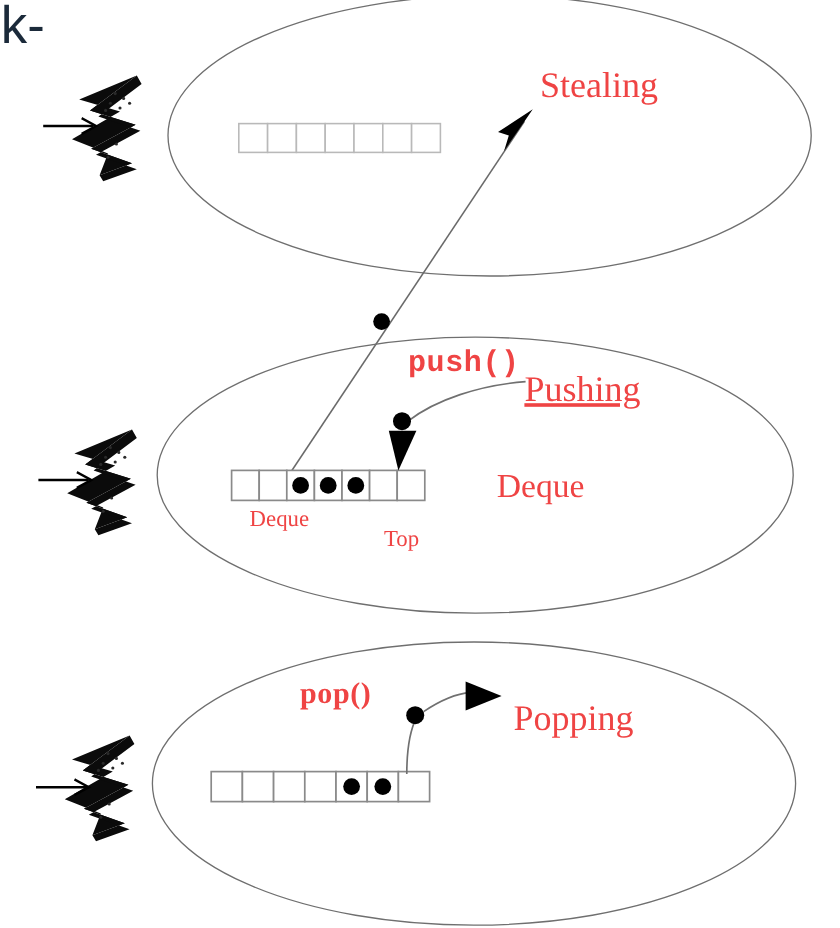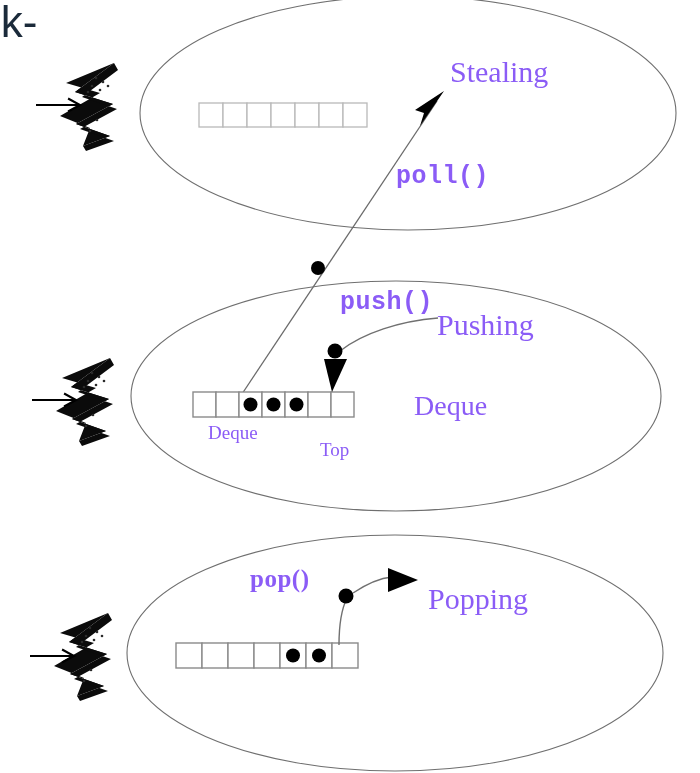--- a/index.html
+++ b/index.html
@@ -77,21 +77,21 @@
   .in-arrow-head {
     fill: none;
     stroke: #000000;
     stroke-width: 2.1;
     stroke-linecap: square;
     stroke-linejoin: miter;
   }
   .lbl {
     position: absolute;
     white-space: nowrap;
-    color: #8b5cf6;
+    color: #ef4444;
     line-height: 1;
   }
   .lbl-serif {
     font-family: "Liberation Serif", "DejaVu Serif", serif;
   }
   .lbl-mono {
     font-family: "Liberation Mono", "DejaVu Sans Mono", monospace;
     font-weight: bold;
     letter-spacing: 0.5px;
   }
@@ -237,23 +237,22 @@
         <line class="in-arrow-line" x1="30" y1="656" x2="72" y2="656"></line>
         <polyline class="in-arrow-head" points="63,650 74,656 63,662"></polyline>
       </g>
     </g>
 
   </svg>
 
   <span class="corner-text">rk-</span>
 
   <span class="lbl lbl-serif lbl-phase" style="left:450px; top:57px;">Stealing</span>
-  <span class="lbl lbl-mono lbl-method" style="left:396px; top:164px;">poll()</span>
-
-  <span class="lbl lbl-serif lbl-phase" style="left:437px; top:310px;">Pushing</span>
+
+  <span class="lbl lbl-serif lbl-phase" style="left:437px; top:310px;text-decoration:underline;">Pushing</span>
   <span class="lbl lbl-mono lbl-method" style="left:320px; top:290px;margin-left:20px;">push()</span>
   <span class="lbl lbl-serif lbl-deque" style="left:414px; top:392px;">Deque</span>
   <span class="lbl lbl-serif lbl-small" style="left:208px; top:423px;">Deque</span>
   <span class="lbl lbl-serif lbl-small" style="left:320px; top:440px;">Top</span>
 
   <span class="lbl lbl-serif lbl-phase" style="left:428px; top:584px;">Popping</span>
   <span class="lbl lbl-mono lbl-method" style="left:250px; top:566px;font-family:Liberation Serif, serif;">pop()</span>
 
 </div>
 

